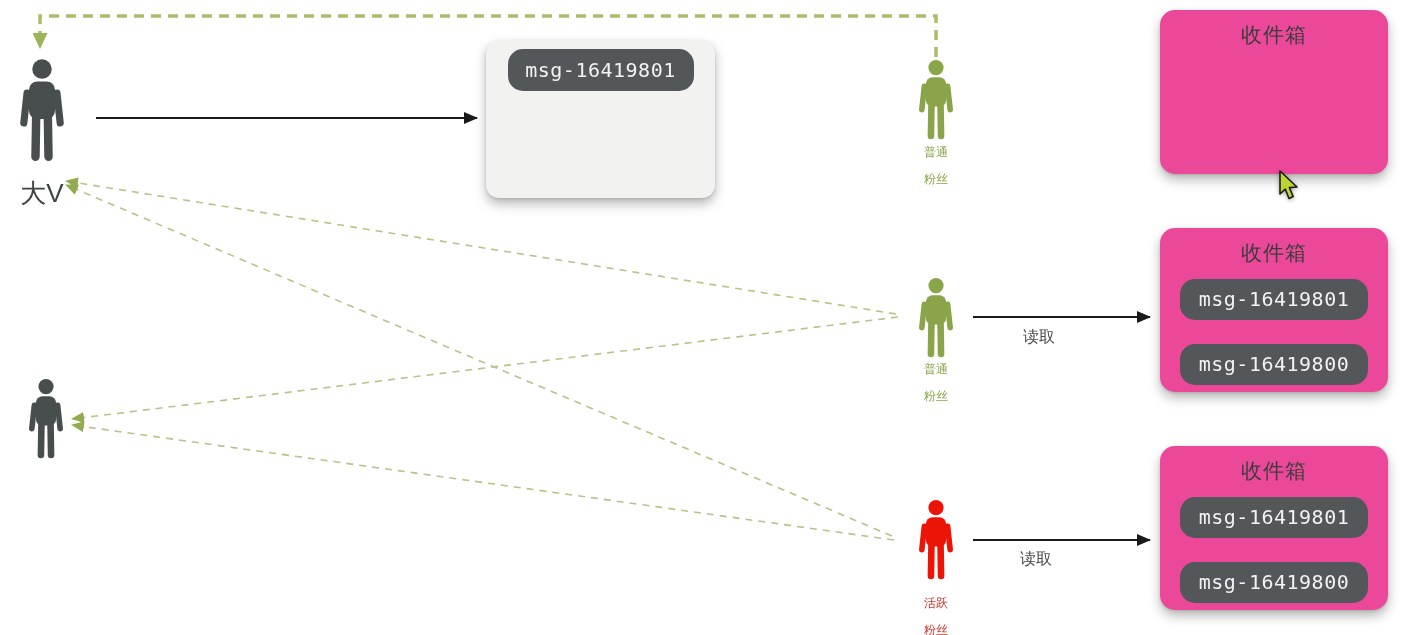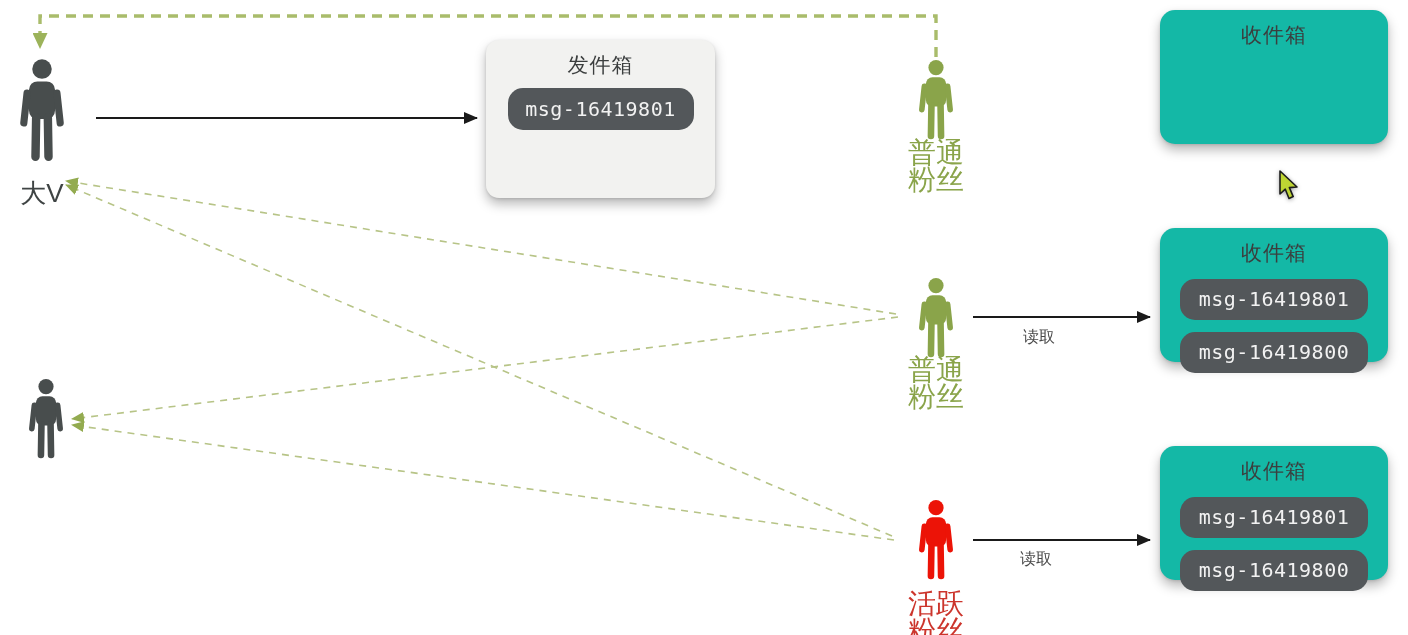--- a/index.html
+++ b/index.html
@@ -10,40 +10,40 @@
   .abs{position:absolute;}
   svg{display:block;}
 
   
   .card{
     position:absolute;border-radius:15px;
     box-shadow:0 6px 12px rgba(0,0,0,.28), 0 1px 3px rgba(0,0,0,.12);
     text-align:center;
   }
   .card.outbox{left:486px;top:40px;width:229px;height:158px;background:#f2f2f0;border-radius:13px;}
-  .card.inbox{left:1160px;width:228px;height:134px;background:#14b8a6;}
+  .card.inbox{left:1160px;width:228px;height:164px;background:#ec4899;}
   .inbox-top{top:10px;}
   .inbox-mid{top:228px;}
   .inbox-bot{top:446px;}
   .card-title{
     margin-top:11px;font-size:21px;color:#3b3e3e;letter-spacing:1px;
   }
   .pill{
     margin:0 auto;width:186px;height:42px;border-radius:15px;background:#53575a;
     color:#f2f2f2;font-family:"DejaVu Sans Mono","Liberation Mono",monospace;
     font-size:20px;line-height:42px;text-align:center;letter-spacing:0.5px;
   }
   .outbox .pill{margin-top:9px;}
   .inbox .pill{width:188px;height:41px;line-height:41px;}
   .inbox .pill.p1{margin-top:12px;}
-  .inbox .pill.p2{margin-top:12px;}
+  .inbox .pill.p2{margin-top:24px;}
 
   
   .actor-label{
-    position:absolute;text-align:center;font-size:28px;line-height:27px;color:#3f4444;
+    position:absolute;text-align:center;font-size:12px;line-height:27px;color:#3f4444;
   }
   .actor-label.green{color:#8aa44a;}
   .actor-label.red{color:#cc352c;}
 
   
   .edge-label{
     position:absolute;font-size:16px;color:#4a4a4a;text-align:left;width:60px;
   }
 </style>
 </head>
@@ -140,21 +140,20 @@
       <line x1="41" y1="92" x2="40" y2="152" stroke-width="13" stroke-linecap="round"></line>
       <line x1="59" y1="92" x2="60" y2="152" stroke-width="13" stroke-linecap="round"></line>
     </g>
   </svg>
   <div class="actor-label red" style="left:896px;top:590px;width:80px">
     <span style="display:block">活跃</span>
     <span style="display:block">粉丝</span>
   </div>
 
   <div class="card outbox">
-    <div class="card-title">发件箱</div>
     <div class="pill">msg-16419801</div>
   </div>
 
   <div class="card inbox inbox-top">
     <div class="card-title">收件箱</div>
   </div>
 
   <div class="card inbox inbox-mid">
     <div class="card-title">收件箱</div>
     <div class="pill p1">msg-16419801</div>

